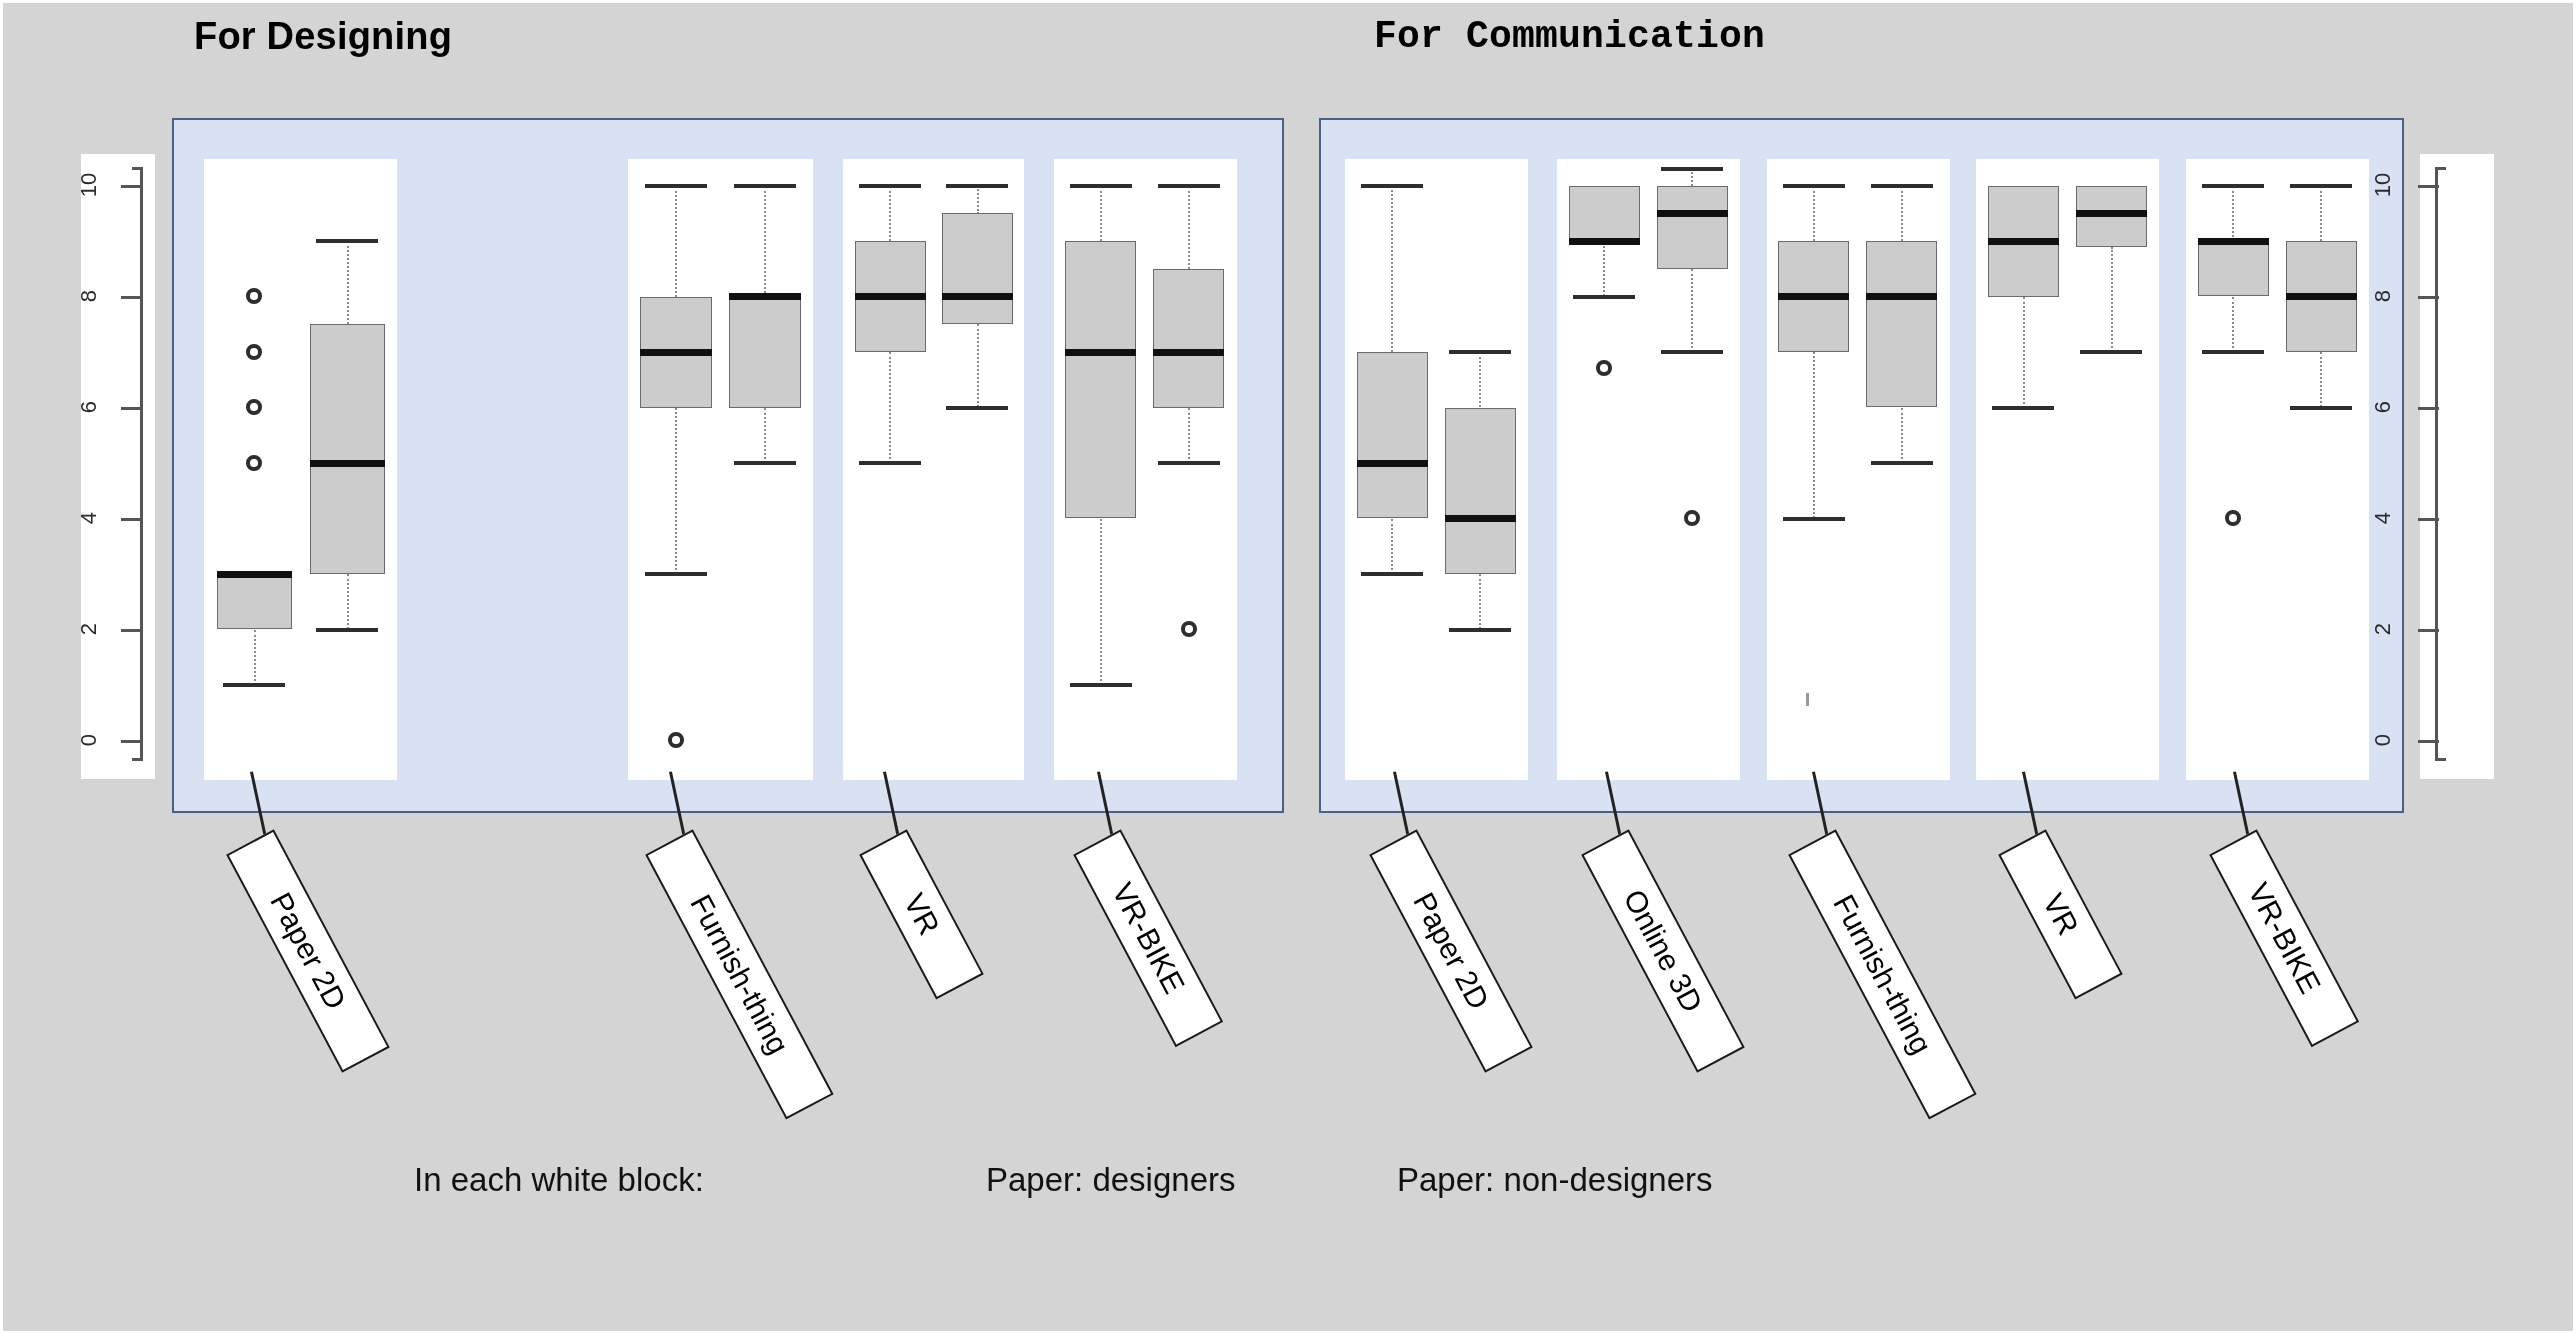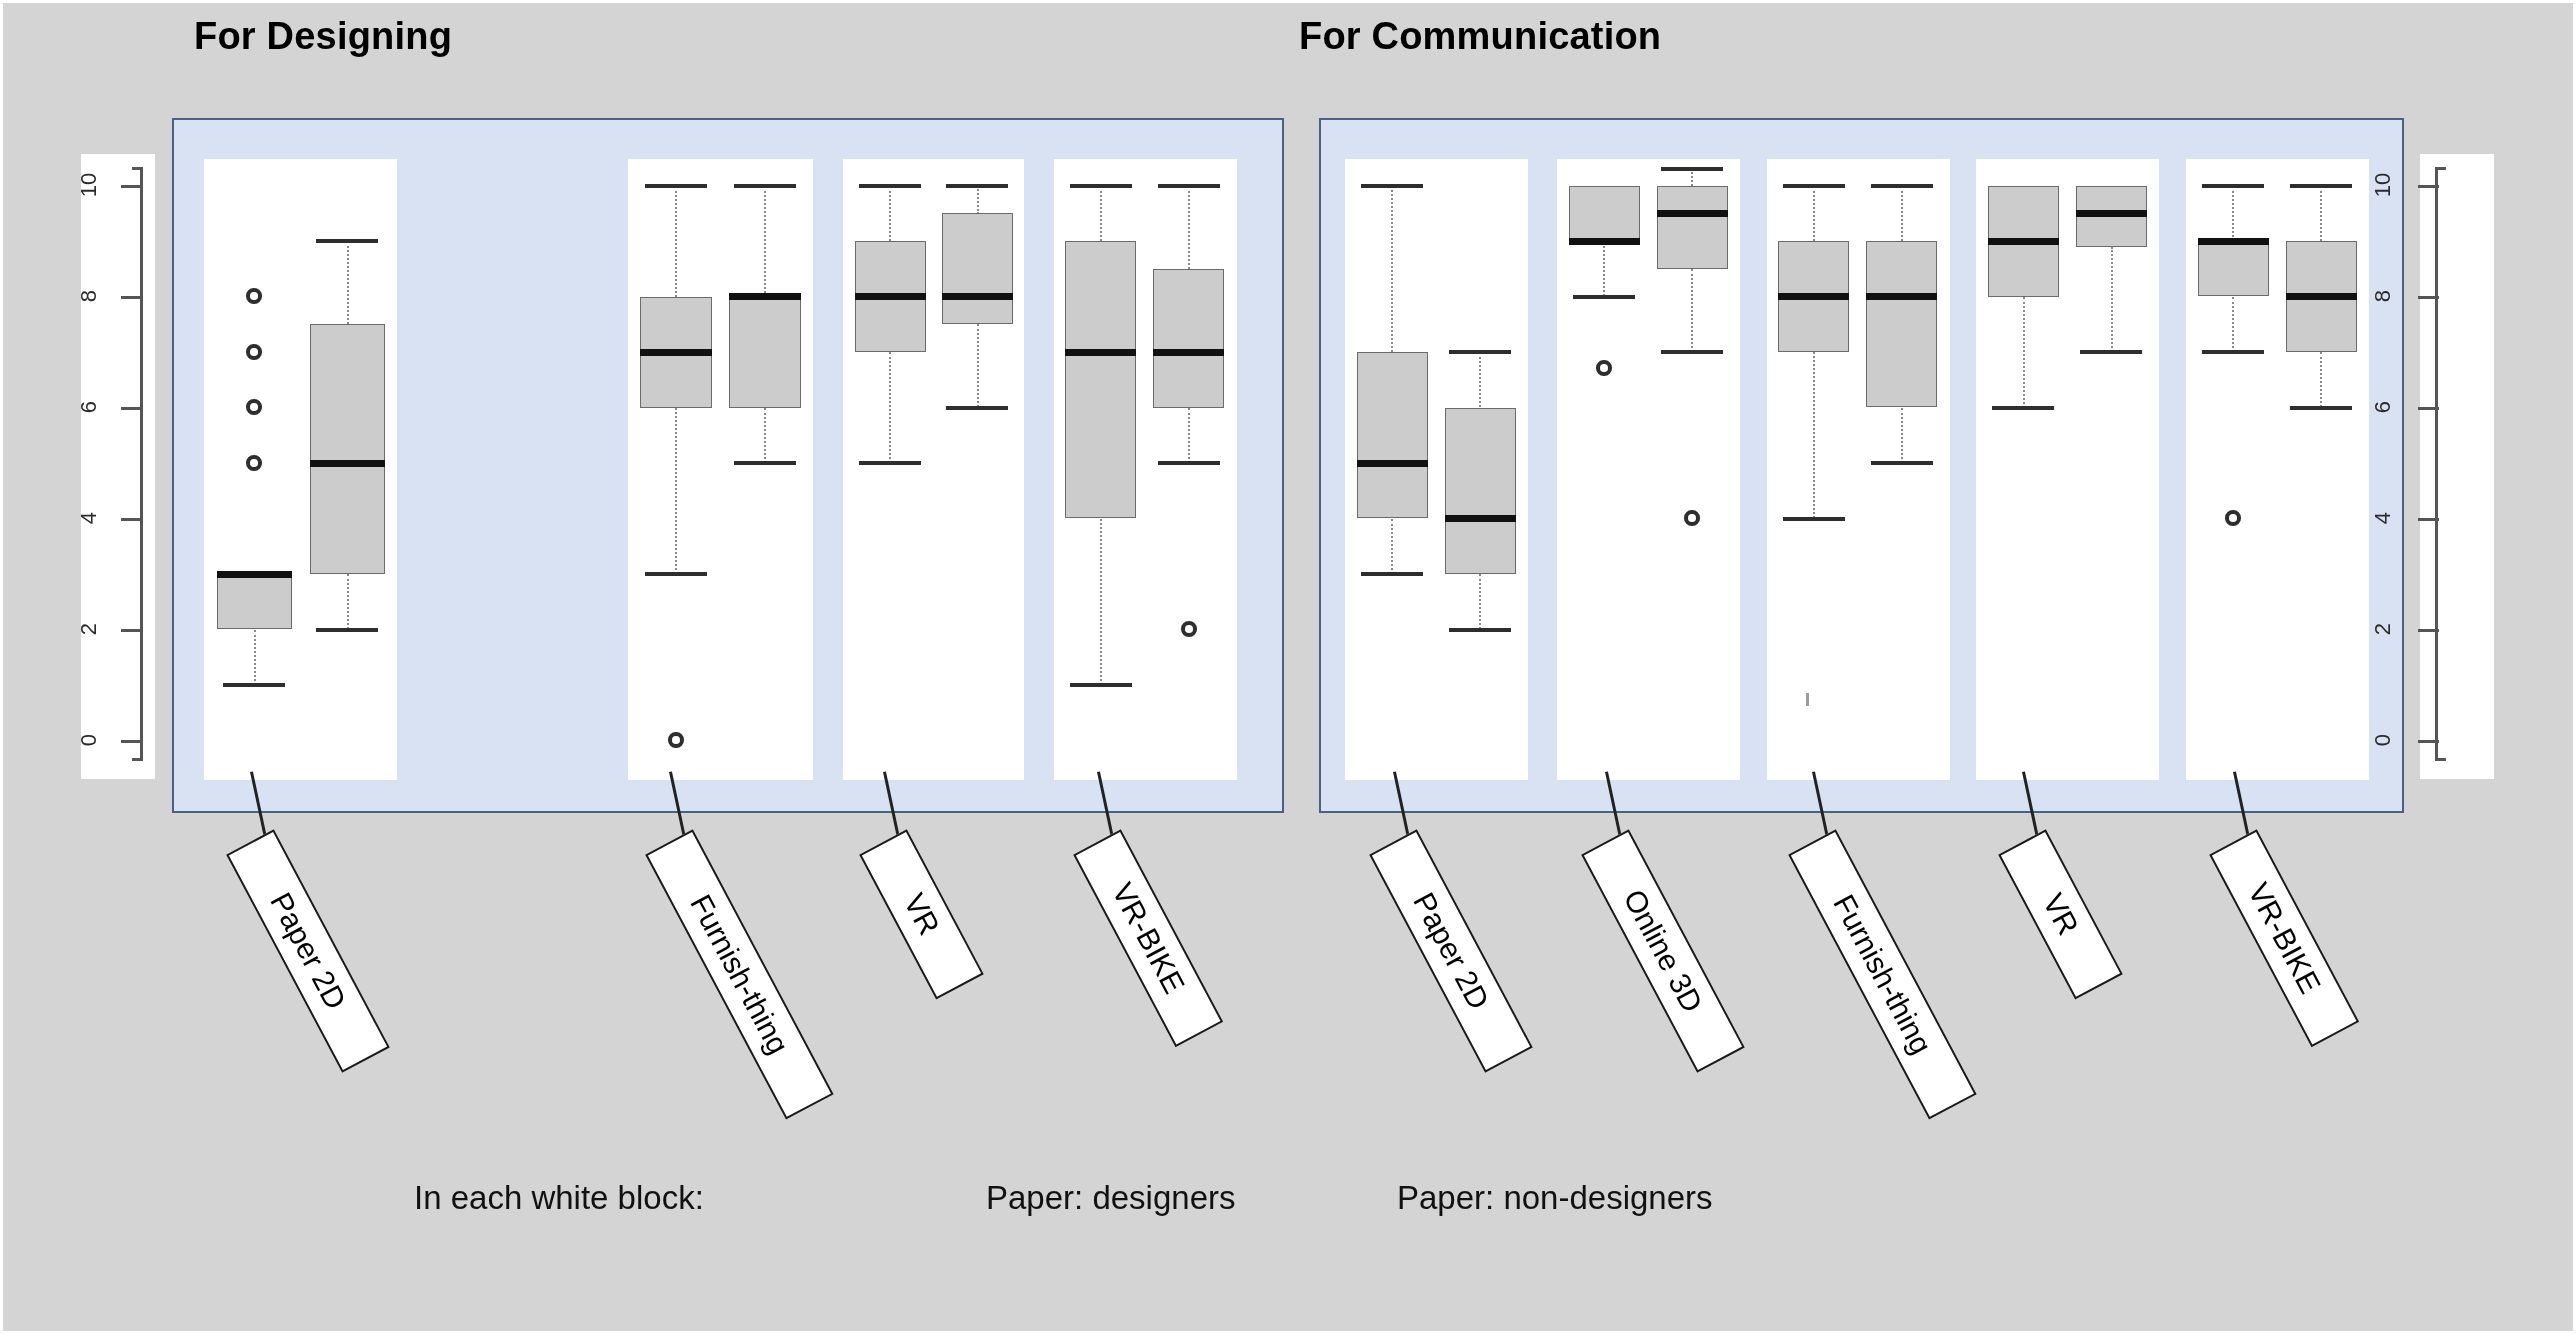--- a/index.html
+++ b/index.html
@@ -100,30 +100,29 @@
     width:2.5px;
     transform-origin:top left;
   }
   
   .caption{
     position:absolute;
     font-size:33px;
     color:#111;
     white-space:nowrap;
     font-family:"Liberation Sans", sans-serif;
-    margin-top:18px;
   }
 </style>
 </head>
 <body>
 
 <div id="root">
 
   <div class="section-title" style="left:191px;top:11.5px;">For Designing</div>
-  <div class="section-title" style="left:1296px;top:11.5px;">For Communication</div>
+  <div class="section-title" style="left:1371px;top:11.5px;font-family:Liberation Mono, monospace;">For Communication</div>
 
   <div class="panel" style="left:169px;top:115px;width:1112px;height:695px;"></div>
   <div class="panel" style="left:1316px;top:115px;width:1085px;height:695px;"></div>
 
   <div class="axis-panel" id="axis-left" style="left:78px;top:151px;width:74px;height:625px;"></div>
 
   <div class="axis-panel" id="axis-right" style="left:2417px;top:151px;width:74px;height:625px;"></div>
 
   <div class="block" id="block-0" style="left:201px;top:156px;width:193px;height:621px;"></div>
   <div class="block" id="block-1" style="left:625px;top:156px;width:185px;height:621px;"></div>

